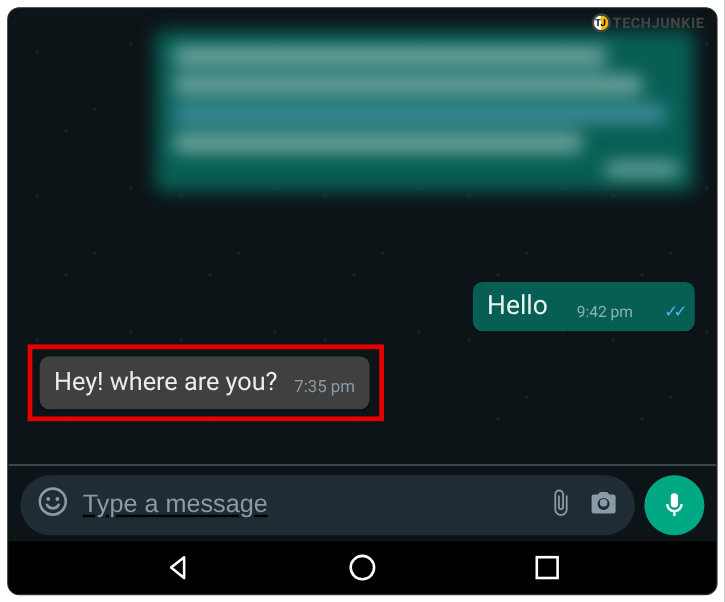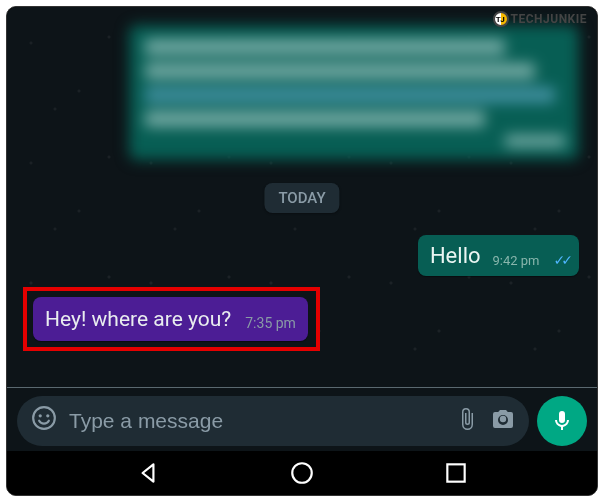--- a/index.html
+++ b/index.html
@@ -96,34 +96,34 @@
     position: absolute;
     top: 228px;
     right: 18px;
     background: #075e54;
     color: #e9edef;
     padding: 8px 10px 8px 12px;
     border-radius: 8px;
     box-shadow: 0 1px 1px rgba(0,0,0,0.4);
     display: flex;
     align-items: flex-end;
-    gap: 12px;
+    gap: 24px;
   }
   .msg-out .text { font-size: 22px; color: #e9f5f2; }
   .msg-out .time { font-size: 13px; color: #88b5ac; }
   .msg-out .ticks { color: #4fb6ff; font-size: 14px; margin-left: 2px; letter-spacing: -4px; }
   .msg-in-wrap {
     position: absolute;
     top: 280px;
     left: 16px;
     padding: 6px 8px 6px 6px;
     border: 4px solid #e40000;
   }
   .msg-in {
-    background: #4c1d95;
+    background: #404040;
     color: #e9edef;
     padding: 10px 12px;
     border-radius: 8px;
     box-shadow: 0 1px 1px rgba(0,0,0,0.4);
     display: flex;
     align-items: flex-end;
     gap: 14px;
   }
   .msg-in .text { font-size: 21px; }
   .msg-in .time { font-size: 14px; color: #8a9ba6; }
@@ -131,20 +131,21 @@
     position: absolute;
     left: 0; right: 0;
     top: 380px;
     height: 66px;
     background: #0d1418;
     border-top: 1px solid #5a6970;
     display: flex;
     align-items: center;
     padding: 0 10px;
     gap: 8px;
+    text-decoration: underline;
   }
   .input-pill {
     flex: 1;
     height: 50px;
     background: #1f2c34;
     border-radius: 25px;
     display: flex;
     align-items: center;
     padding: 0 14px;
     gap: 12px;
@@ -197,21 +198,20 @@
     <div class="chat-bg"></div>
 
     <div class="blurred-message">
       <div class="blurred-line" style="top:14px;left:16px;width:360px"></div>
       <div class="blurred-line" style="top:38px;left:16px;width:390px"></div>
       <div class="blurred-line" style="top:62px;left:16px;width:410px;background:rgba(120,190,230,0.5)"></div>
       <div class="blurred-line" style="top:86px;left:16px;width:340px"></div>
       <div class="blurred-line" style="top:110px;right:14px;width:60px;height:12px"></div>
     </div>
 
-    <div class="date-pill">TODAY</div>
 
     <div class="msg-out">
       <span class="text">Hello</span>
       <span class="time">9:42 pm</span>
       <span class="ticks">✓✓</span>
     </div>
 
     <div class="msg-in-wrap">
       <div class="msg-in">
         <span class="text">Hey! where are you?</span>

